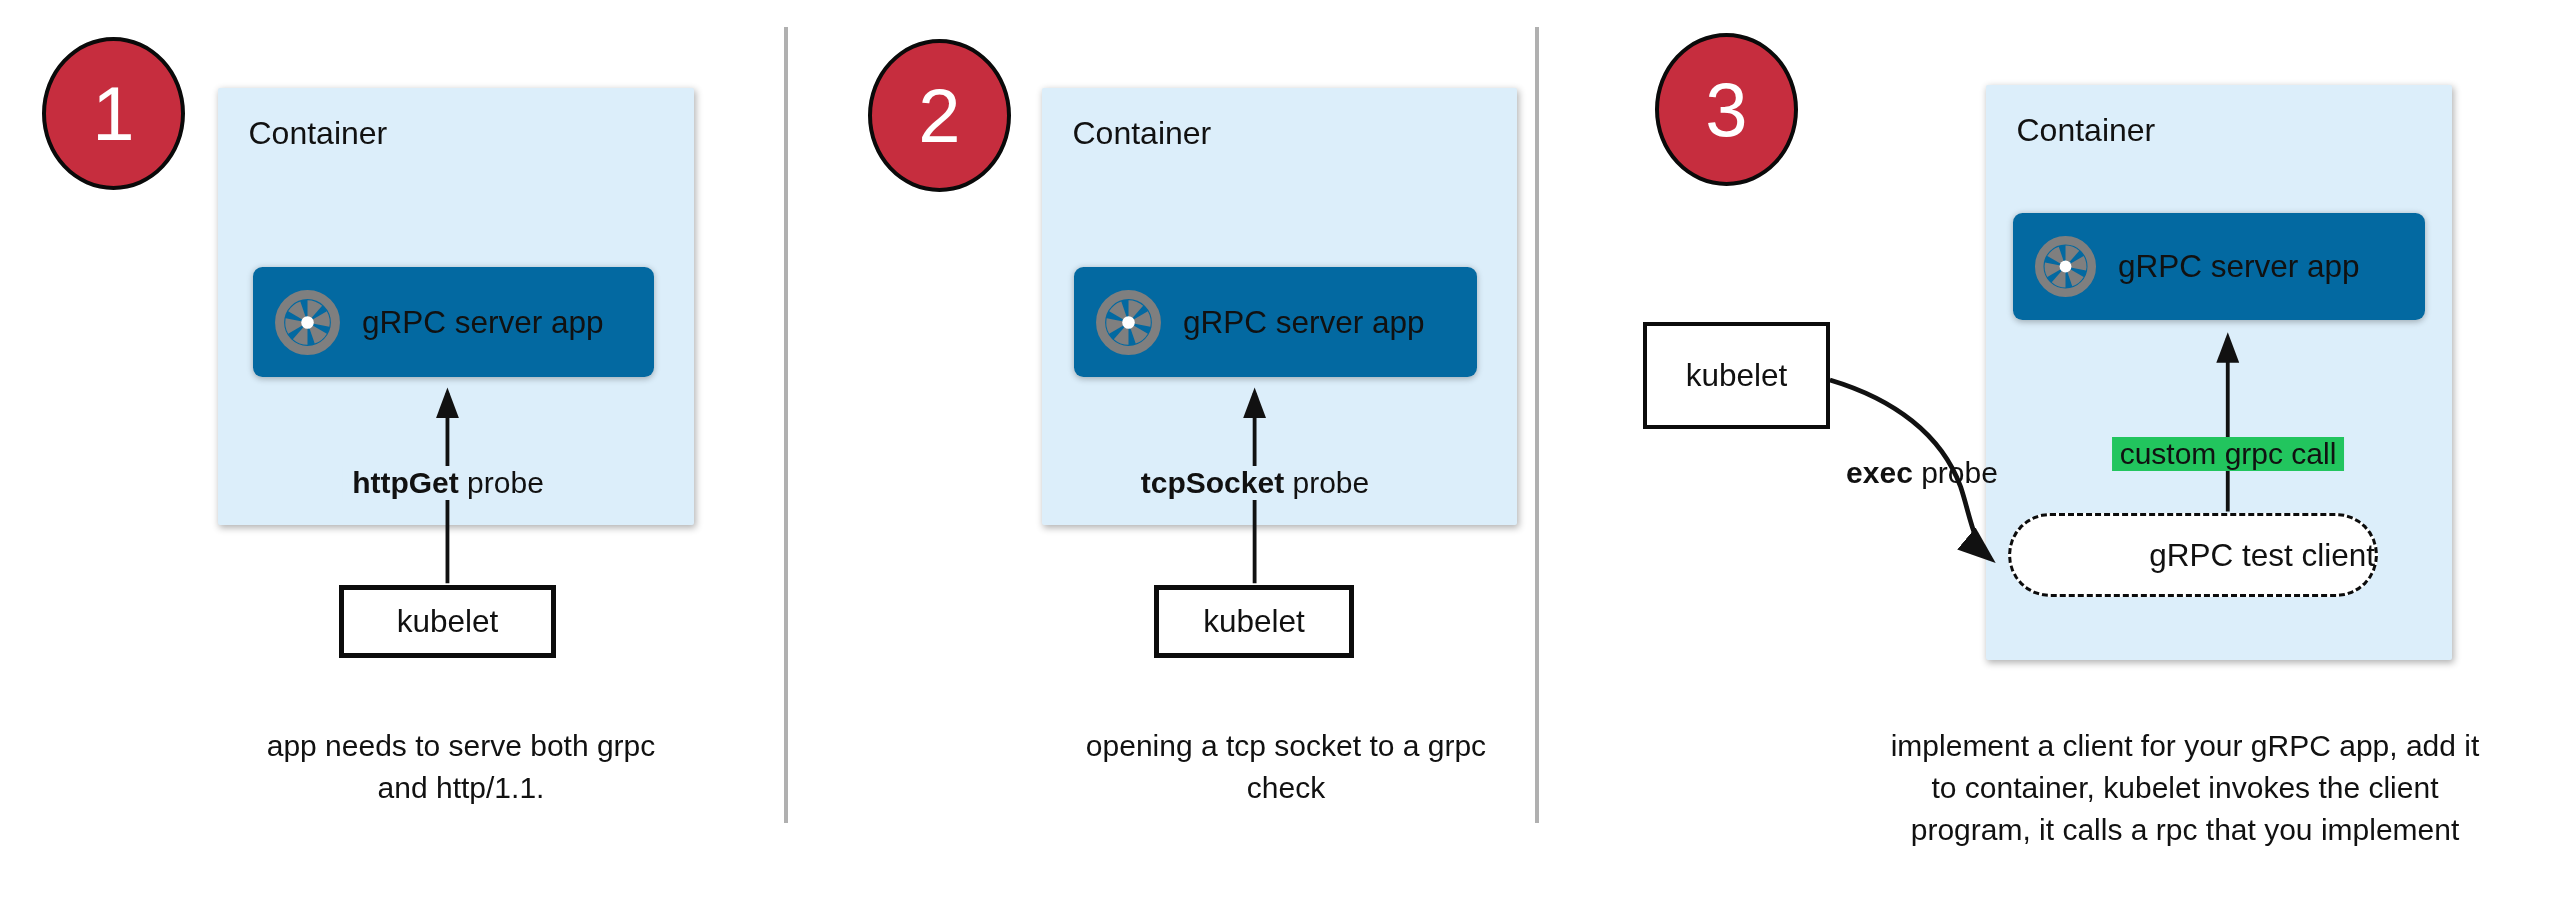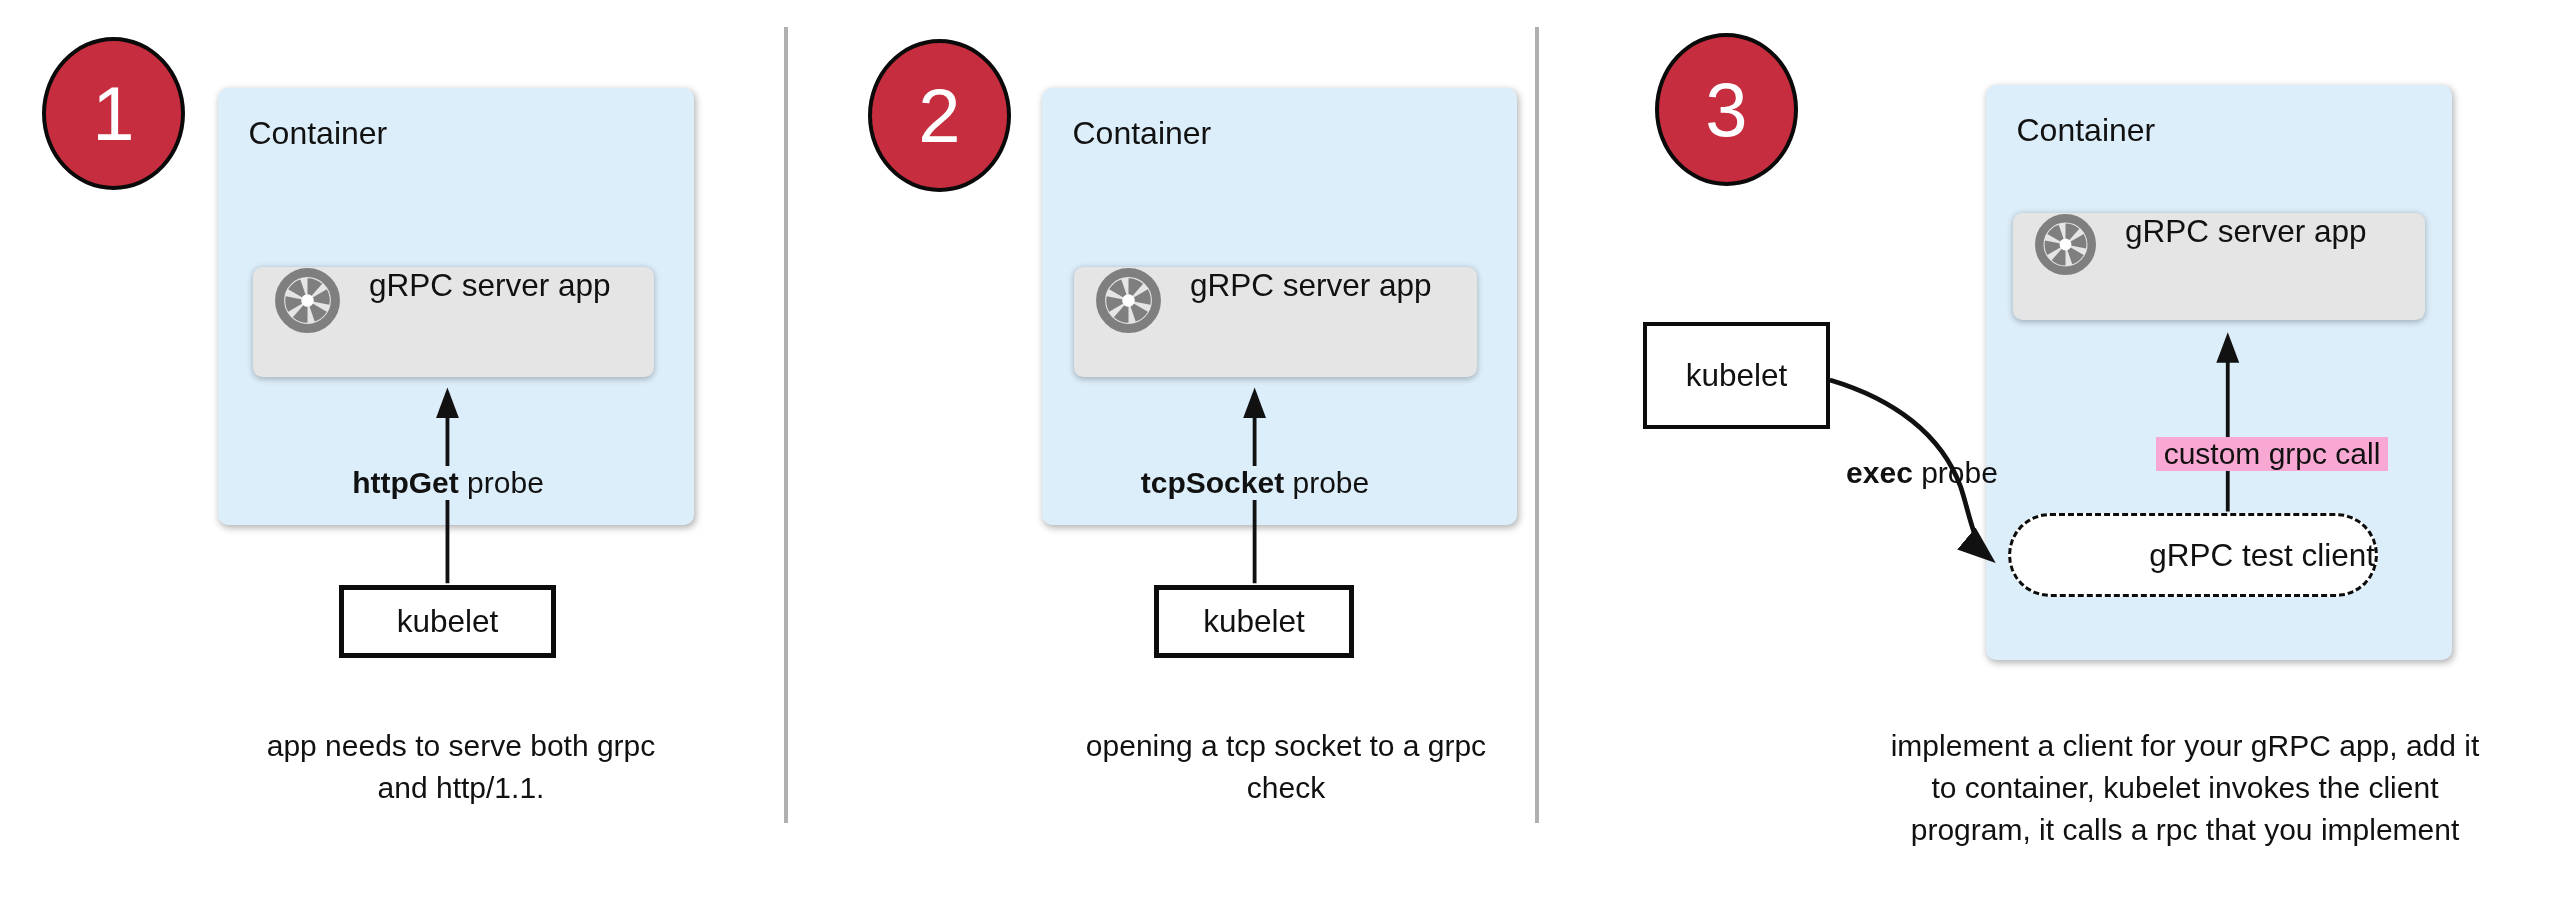--- a/index.html
+++ b/index.html
@@ -10,51 +10,51 @@
   .divider{position:absolute;top:27px;width:3.8px;height:796px;background:#b0b0b0;}
   #divider-1{left:784px;}
   #divider-2{left:1535px;}
 
   .badge{position:absolute;border-radius:50%;background:#c62d3e;border:4.8px solid #0a0a0a;
          display:flex;align-items:center;justify-content:center;color:#fff;font-size:76px;}
   #badge-1{left:42px;top:37px;width:135px;height:145px;}
   #badge-2{left:868px;top:39px;width:135px;height:145px;}
   #badge-3{left:1655px;top:33px;width:135px;height:145px;}
 
-  .container-box{position:absolute;background:#dceefa;border-radius:10px;
+  .container-box{position:absolute;background:#dceefa;border-radius:2px;
                  box-shadow:1.9px 2.9px 7.6px rgba(0,0,0,0.30);}
   #container-1{left:218px;top:88px;width:476px;height:437px;}
   #container-2{left:1042px;top:88px;width:475px;height:437px;}
   #container-3{left:1986px;top:85px;width:466px;height:575px;}
   .container-label{position:absolute;left:30.5px;top:27px;font-size:32px;}
 
-  .app-card{position:absolute;background:#e5e5e5;border-radius:9.5px;
+  .app-card{position:absolute;background:#0369a1;border-radius:9.5px;
             box-shadow:0 1.9px 6.7px rgba(0,0,0,0.28);
-            display:flex;gap:28px;padding-left:21px;box-sizing:border-box;
+            display:flex;align-items:center;gap:21px;padding-left:21px;box-sizing:border-box;
             font-size:31.5px;}
   #app-card-1{left:253px;top:267px;width:401px;height:110px;}
   #app-card-2{left:1074px;top:267px;width:403px;height:110px;}
   #app-card-3{left:2013px;top:213px;width:412px;height:107px;}
 
   .kubelet-box{position:absolute;background:#ffffff;border:5.7px solid #0c0c0c;
                display:flex;align-items:center;justify-content:center;
                font-size:31.5px;box-sizing:border-box;}
   #kubelet-1{left:339px;top:585px;width:217px;height:73px;}
   #kubelet-2{left:1154px;top:585px;width:200px;height:73px;}
   #kubelet-3{left:1643px;top:322px;width:187px;height:107px;border-width:4.8px;}
 
   .probe-label{position:absolute;transform:translateX(-50%);font-size:30px;
                background:#dceefa;padding:0 9.5px;white-space:nowrap;}
   #probe-label-1{left:448px;top:466px;}
   #probe-label-2{left:1255px;top:466px;}
   #probe-label-3{left:1922px;top:456px;background:transparent;padding:0;}
   .probe-label b{font-weight:bold;}
 
   #custom-call-label{position:absolute;left:2228px;top:437px;transform:translateX(-50%);
-                     font-size:30px;background:#f9a8d4;padding:0 7.6px;white-space:nowrap;margin-left:44px;}
+                     font-size:30px;background:#22c55e;padding:0 7.6px;white-space:nowrap;}
 
   #test-client-pill{position:absolute;left:2008px;top:513px;width:370px;height:84px;
                     background:#ffffff;border:3.8px dashed #0c0c0c;border-radius:55px;
                     display:flex;align-items:center;justify-content:flex-end;
                     font-size:31.5px;box-sizing:border-box;}
 
   .caption{position:absolute;top:725px;text-align:center;font-size:30px;line-height:42px;}
   #caption-1{left:194px;width:534px;}
   #caption-2{left:1019px;width:534px;}
   #caption-3{left:1870px;width:630px;}

